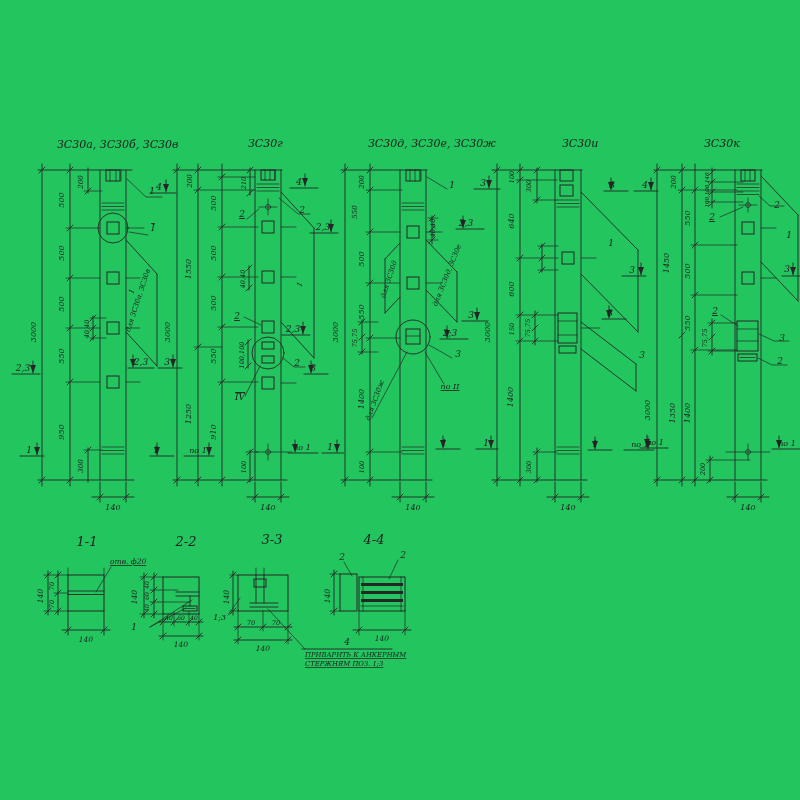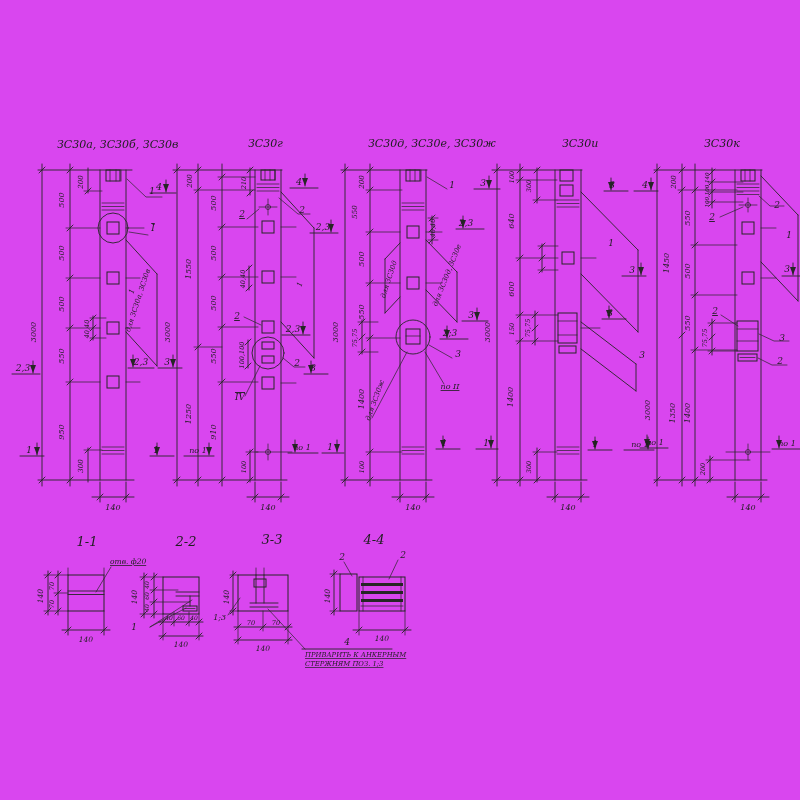--- a/index.html
+++ b/index.html
@@ -1,16 +1,16 @@
 <!DOCTYPE html>
 <html><head>
 <meta charset="utf-8">
 <style>
   html,body{margin:0;padding:0;background:#e8e8e6;}
-  .page{width:800px;height:800px;background:#d946ef;position:relative;margin:0 auto;
+  .page{width:800px;height:800px;background:#22c55e;position:relative;margin:0 auto;
         font-family:"DejaVu Serif", serif;}
   svg{position:absolute;left:0;top:0;}
   svg text{font-family:"DejaVu Serif", serif;font-style:italic;fill:#1e1e1e;}
   .ln{fill:none;stroke:#262626;stroke-width:0.9;stroke-linecap:round;stroke-linejoin:round;}
   .thin{stroke-width:0.7;}
   .plate{fill:none;stroke:#262626;stroke-width:1;}
   .bar{fill:#262626;stroke:none;}
   .hdr{font-size:11px;}
   .sect-title{font-size:13px;}
   .note-t{font-size:6.8px;text-decoration:underline;}

